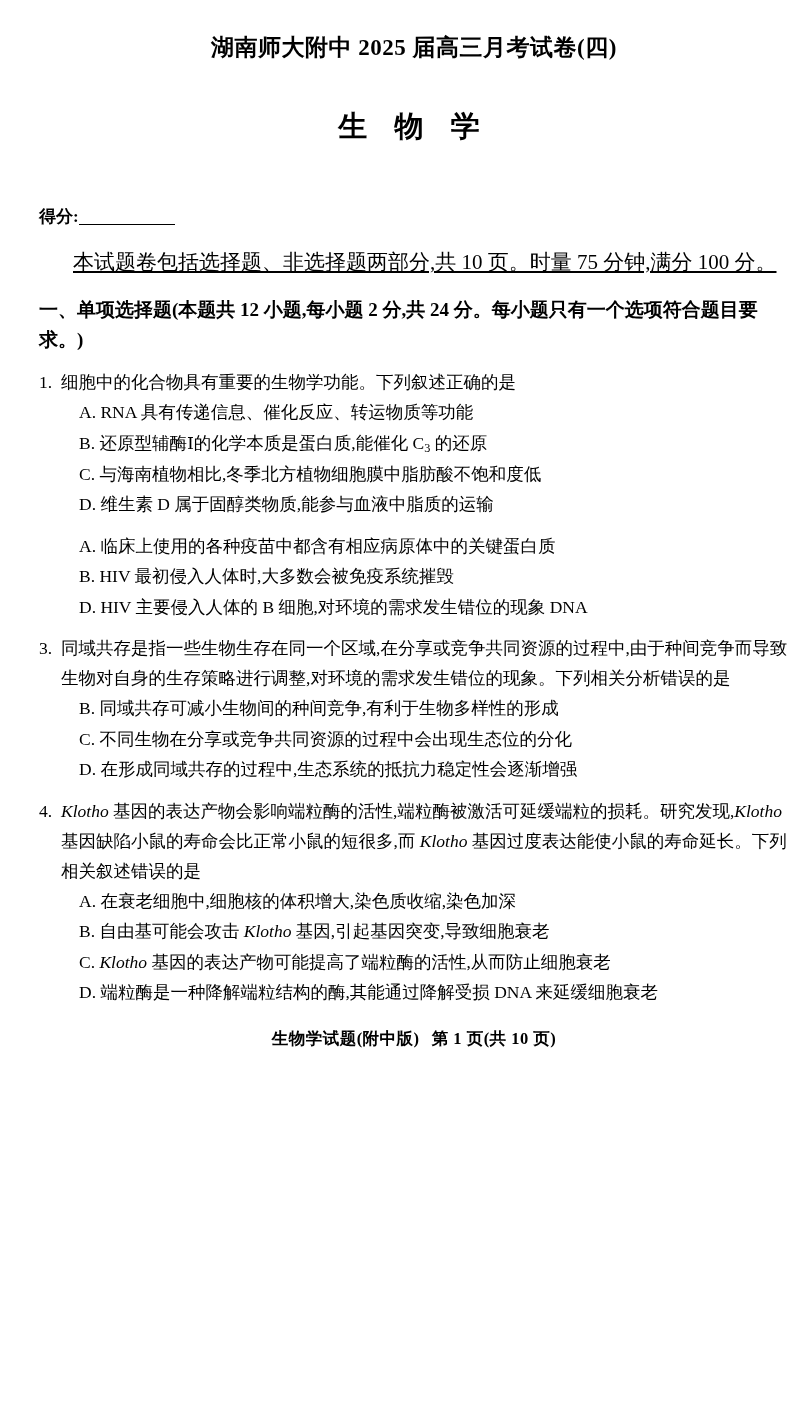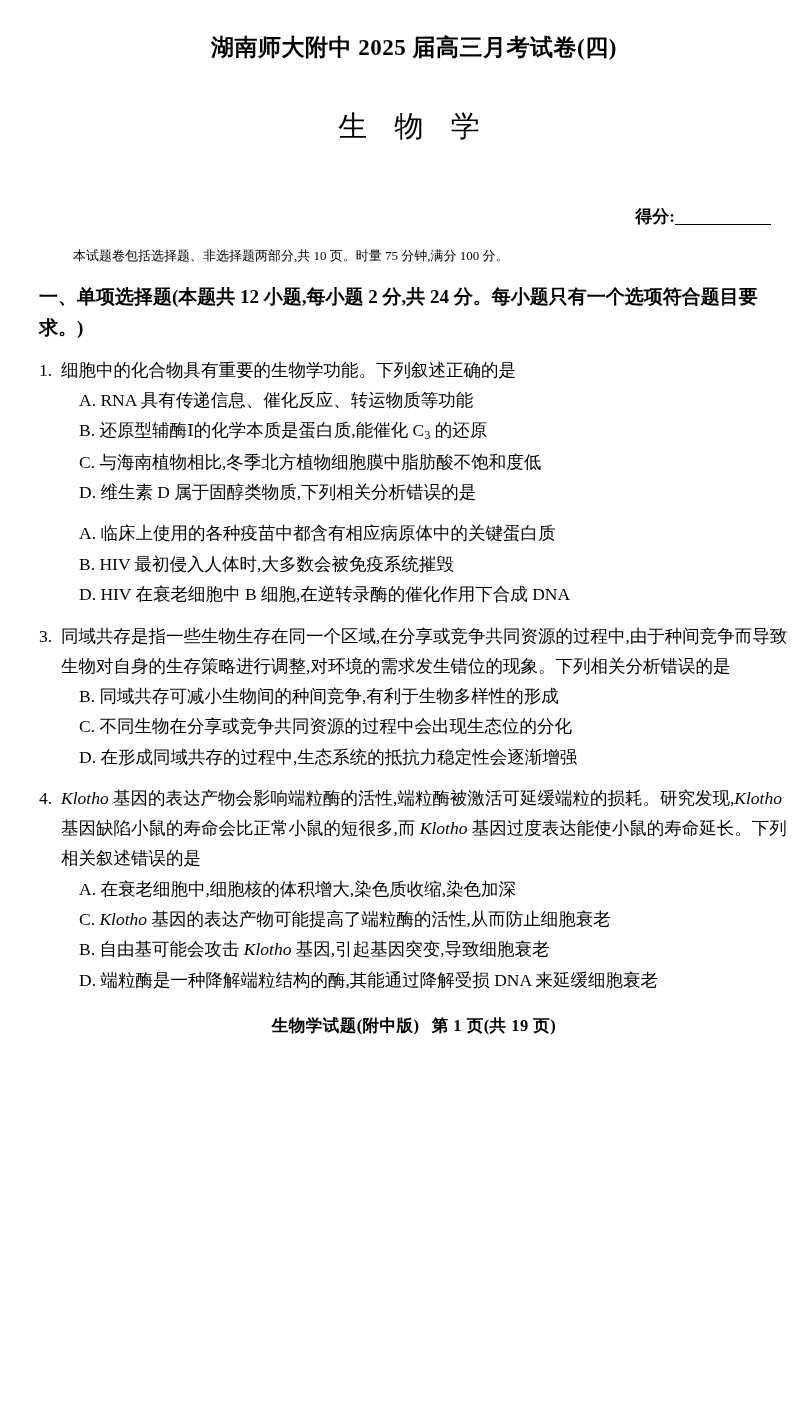--- a/index.html
+++ b/index.html
@@ -25,47 +25,48 @@
   .doc-title {
     text-align: center;
     font-size: 23px;
     font-weight: bold;
     letter-spacing: 0.5px;
     margin-top: 14px;
   }
   .subject-title {
     text-align: center;
     font-size: 29px;
-    font-weight: normal;
+    font-weight: bold;
     letter-spacing: 10px;
     margin-top: 44px;
   }
   .score-row {
     margin-top: 58px;
-    text-align: right;
+    text-align: left;
     padding-right: 18px;
     font-size: 17px;
     font-weight: bold;
   }
   .score-label {
     font-weight: bold;
     font-size: 17px;
   }
   .score-blank {
     display: inline-block;
     width: 96px;
     border-bottom: 1.3px solid #000;
     height: 16px;
     vertical-align: -3px;
   }
   .intro {
     margin-top: 18px;
-    font-size: 13px;
+    font-size: 21px;
     text-indent: 34px;
     line-height: 1.55;
+    text-decoration: underline;
   }
   .section-head {
     margin-top: 16px;
     font-size: 19px;
     line-height: 1.62;
     font-weight: bold;
   }
   .section-head .normal {
     font-weight: bold;
   }
@@ -130,45 +131,45 @@
     <span>一、单项选择题</span><span class="normal">(本题共 12 小题,每小题 2 分,共 24 分。每小题只有一个选项符合题目要求。)</span>
   </div>
 
   <div class="q">
     <span class="q-stem">
       <span class="num">1.</span><span>细胞中的化合物具有重要的生物学功能。下列叙述正确的是</span>
     </span>
     <div class="opt">A. RNA 具有传递信息、催化反应、转运物质等功能</div>
     <div class="opt">B. 还原型辅酶Ⅰ的化学本质是蛋白质,能催化 C<sub>3</sub> 的还原</div>
     <div class="opt">C. 与海南植物相比,冬季北方植物细胞膜中脂肪酸不饱和度低</div>
-    <div class="opt">D. 维生素 D 属于固醇类物质,下列相关分析错误的是</div>
+    <div class="opt">D. 维生素 D 属于固醇类物质,能参与血液中脂质的运输</div>
   </div>
 
   <div class="q">
     <div class="opt">A. 临床上使用的各种疫苗中都含有相应病原体中的关键蛋白质</div>
     <div class="opt">B. HIV 最初侵入人体时,大多数会被免疫系统摧毁</div>
-    <div class="opt">D. HIV 在衰老细胞中 B 细胞,在逆转录酶的催化作用下合成 DNA</div>
+    <div class="opt">D. HIV 主要侵入人体的 B 细胞,对环境的需求发生错位的现象 DNA</div>
   </div>
 
   <div class="q">
     <span class="q-stem">
       <span class="num">3.</span><span>同域共存是指一些生物生存在同一个区域,在分享或竞争共同资源的过程中,由于种间竞争而导致生物对自身的生存策略进行调整,对环境的需求发生错位的现象。下列相关分析错误的是</span>
     </span>
     <div class="opt">B. 同域共存可减小生物间的种间竞争,有利于生物多样性的形成</div>
     <div class="opt">C. 不同生物在分享或竞争共同资源的过程中会出现生态位的分化</div>
     <div class="opt">D. 在形成同域共存的过程中,生态系统的抵抗力稳定性会逐渐增强</div>
   </div>
 
   <div class="q">
     <span class="q-stem ital-stem">
       <span class="num">4.</span><span><em class="ital">Klotho</em> 基因的表达产物会影响端粒酶的活性,端粒酶被激活可延缓端粒的损耗。研究发现,<em class="ital">Klotho</em> 基因缺陷小鼠的寿命会比正常小鼠的短很多,而 <em class="ital">Klotho</em> 基因过度表达能使小鼠的寿命延长。下列相关叙述错误的是</span>
     </span>
     <div class="opt">A. 在衰老细胞中,细胞核的体积增大,染色质收缩,染色加深</div>
+    <div class="opt">B. 自由基可能会攻击 <em class="ital">Klotho</em> 基因,引起基因突变,导致细胞衰老</div>
     <div class="opt">C. <em class="ital">Klotho</em> 基因的表达产物可能提高了端粒酶的活性,从而防止细胞衰老</div>
-    <div class="opt">B. 自由基可能会攻击 <em class="ital">Klotho</em> 基因,引起基因突变,导致细胞衰老</div>
     <div class="opt">D. 端粒酶是一种降解端粒结构的酶,其能通过降解受损 DNA 来延缓细胞衰老</div>
   </div>
 
   <div class="footer">
-    <span>生物学试题(附中版)</span><span class="pg fnormal">第 1 页(共 19 页)</span>
+    <span>生物学试题(附中版)</span><span class="pg fnormal">第 1 页(共 10 页)</span>
   </div>
 
 </div>
 
 </body></html>

